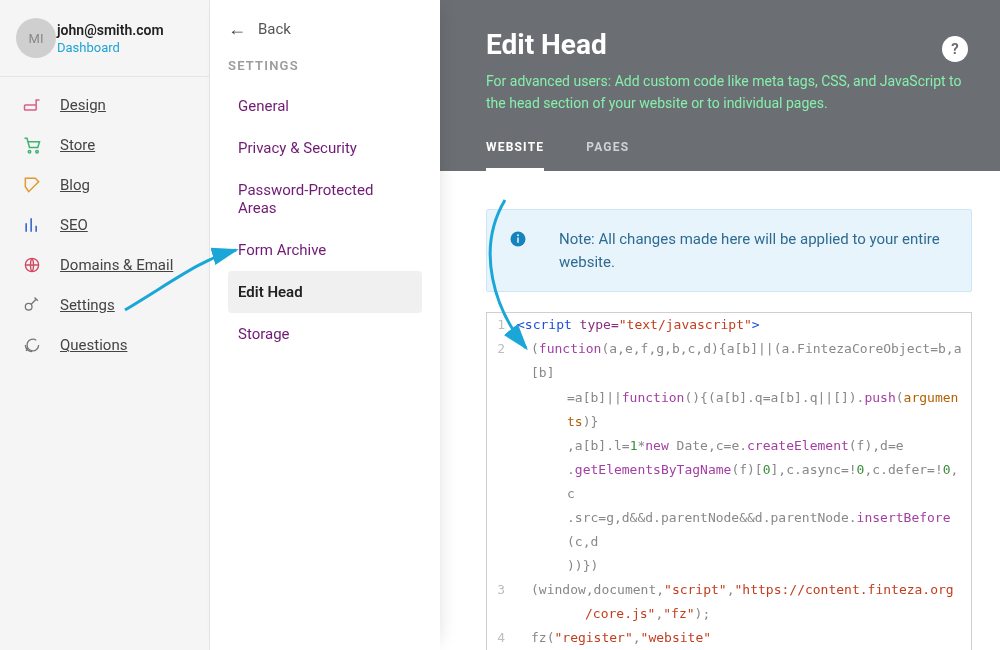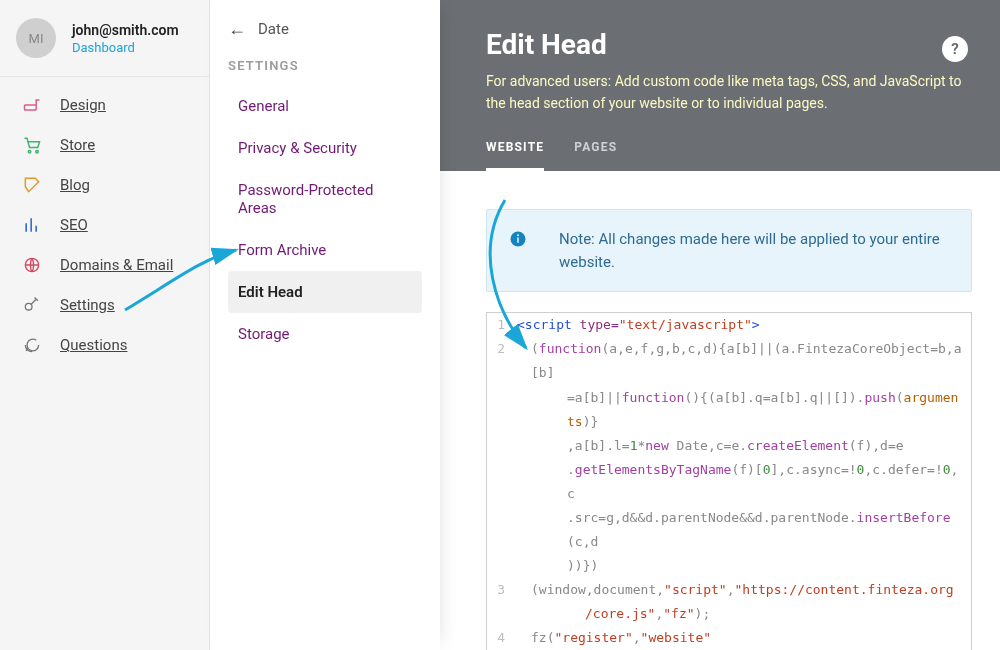--- a/index.html
+++ b/index.html
@@ -2,21 +2,21 @@
 <html><head>
 <meta charset="utf-8">
 <style>
 * { margin: 0; padding: 0; box-sizing: border-box; }
 body { font-family: -apple-system, BlinkMacSystemFont, "Segoe UI", Roboto, sans-serif; font-size: 14px; color: #333; background: #fff; overflow: hidden; }
 
 .app { display: flex; width: 1000px; height: 650px; position: relative; }
 
 
 .sidebar-left { width: 210px; background: #f5f5f5; border-right: 1px solid #e5e5e5; padding: 0; flex-shrink: 0; }
-.user-header { display: flex; align-items: center; padding: 18px 16px; border-bottom: 1px solid #e5e5e5; gap: 16px; }
+.user-header { display: flex; align-items: center; padding: 18px 16px; border-bottom: 1px solid #e5e5e5; gap: 1px; }
 .avatar { width: 40px; height: 40px; border-radius: 50%; background: #cfcfcf; color: #888; display: flex; align-items: center; justify-content: center; font-size: 13px; }
 .user-info { display: flex; flex-direction: column; }
 .user-email { font-weight: 600; color: #222; font-size: 14px; }
 .user-dashboard { color: #1fa3d6; font-size: 13px; margin-top: 2px; }
 .nav { padding: 8px 0; }
 .nav-item { display: flex; align-items: center; padding: 10px 22px; gap: 18px; color: #444; cursor: pointer; text-decoration: underline; }
 .nav-item .icon { width: 20px; height: 20px; display: flex; align-items: center; justify-content: center; }
 .nav-item .label { font-size: 15px; color: #444; }
 
 
@@ -26,23 +26,23 @@
 .back-label { font-size: 15px; }
 .panel-title { font-size: 13px; letter-spacing: 1.2px; color: #9c9c9c; font-weight: 600; margin: 8px 0 12px 0; }
 .settings-list { display: flex; flex-direction: column; gap: 0; }
 .settings-item { padding: 12px 10px; font-size: 15px; color: #701a75; border-radius: 4px; cursor: pointer; }
 .settings-item.active { background: #f0f0f0; color: #222; font-weight: 600; }
 
 
 .main { flex: 1; display: flex; flex-direction: column; background: #fff; min-width: 0; }
 .main-header { background: #6b6f73; padding: 28px 36px 0 46px; color: #fff; position: relative; }
 .main-title { font-size: 28px; font-weight: 700; margin-bottom: 10px; }
-.main-desc { font-size: 14px; line-height: 1.55; color: #fef9c3; margin-bottom: 26px; max-width: 480px; }
+.main-desc { font-size: 14px; line-height: 1.55; color: #86efac; margin-bottom: 26px; max-width: 480px; }
 .help-btn { position: absolute; top: 36px; right: 32px; width: 26px; height: 26px; border-radius: 50%; background: #fff; color: #6b6f73; display: flex; align-items: center; justify-content: center; font-weight: 700; font-size: 15px; cursor: pointer; }
-.tabs { display: flex; gap: 30px; }
+.tabs { display: flex; gap: 42px; }
 .tab { font-size: 12px; font-weight: 700; letter-spacing: 1.2px; color: #cfd2d4; padding-bottom: 14px; cursor: pointer; border-bottom: 3px solid transparent; }
 .tab.active { color: #fff; border-bottom-color: #fff; }
 
 .main-body { padding: 38px 28px 20px 46px; overflow: auto; }
 .note { background: #e8f4fb; border: 1px solid #cde6f3; border-radius: 2px; padding: 18px 22px; display: flex; gap: 32px; color: #2e6b93; font-size: 15px; line-height: 1.5; margin-bottom: 20px; }
 .note-icon { color: #1583be; flex-shrink: 0; width: 18px; height: 18px; margin-top: 2px; }
 
 .code-editor { border: 1px solid #cfcfcf; background: #fff; font-family: "Menlo", "Consolas", monospace; font-size: 13px; line-height: 1.85; }
 .code-line { display: flex; }
 .gutter { width: 26px; text-align: right; color: #bdbdbd; padding-right: 8px; flex-shrink: 0; user-select: none; }
@@ -137,21 +137,21 @@
             </svg>
         </span>
         <span class="label">Questions</span>
       </div>
     </div>
   </div>
 
   <div class="panel-settings">
     <div class="back-row">
       <span class="back-arrow">←</span>
-      <span class="back-label">Date</span>
+      <span class="back-label">Back</span>
     </div>
     <div class="panel-title">SETTINGS</div>
     <div class="settings-list">
       <div class="settings-item">General</div>
       <div class="settings-item">Privacy &amp; Security</div>
       <div class="settings-item">Password-Protected Areas</div>
       <div class="settings-item">Form Archive</div>
       <div class="settings-item active">Edit Head</div>
       <div class="settings-item">Storage</div>
     </div>

